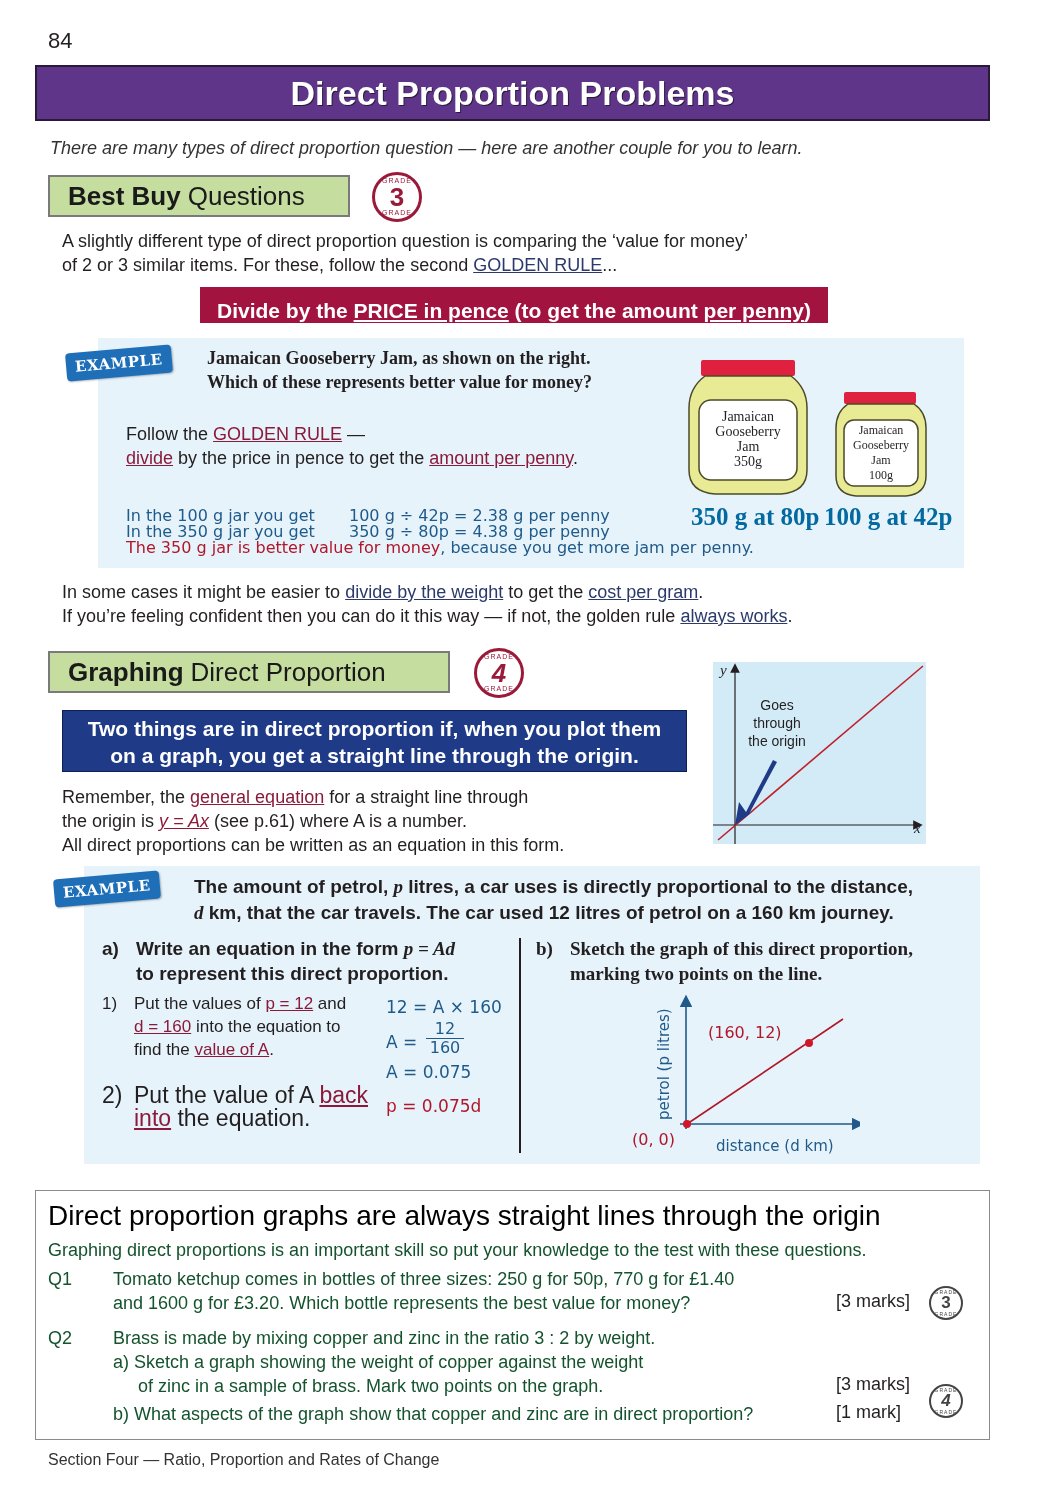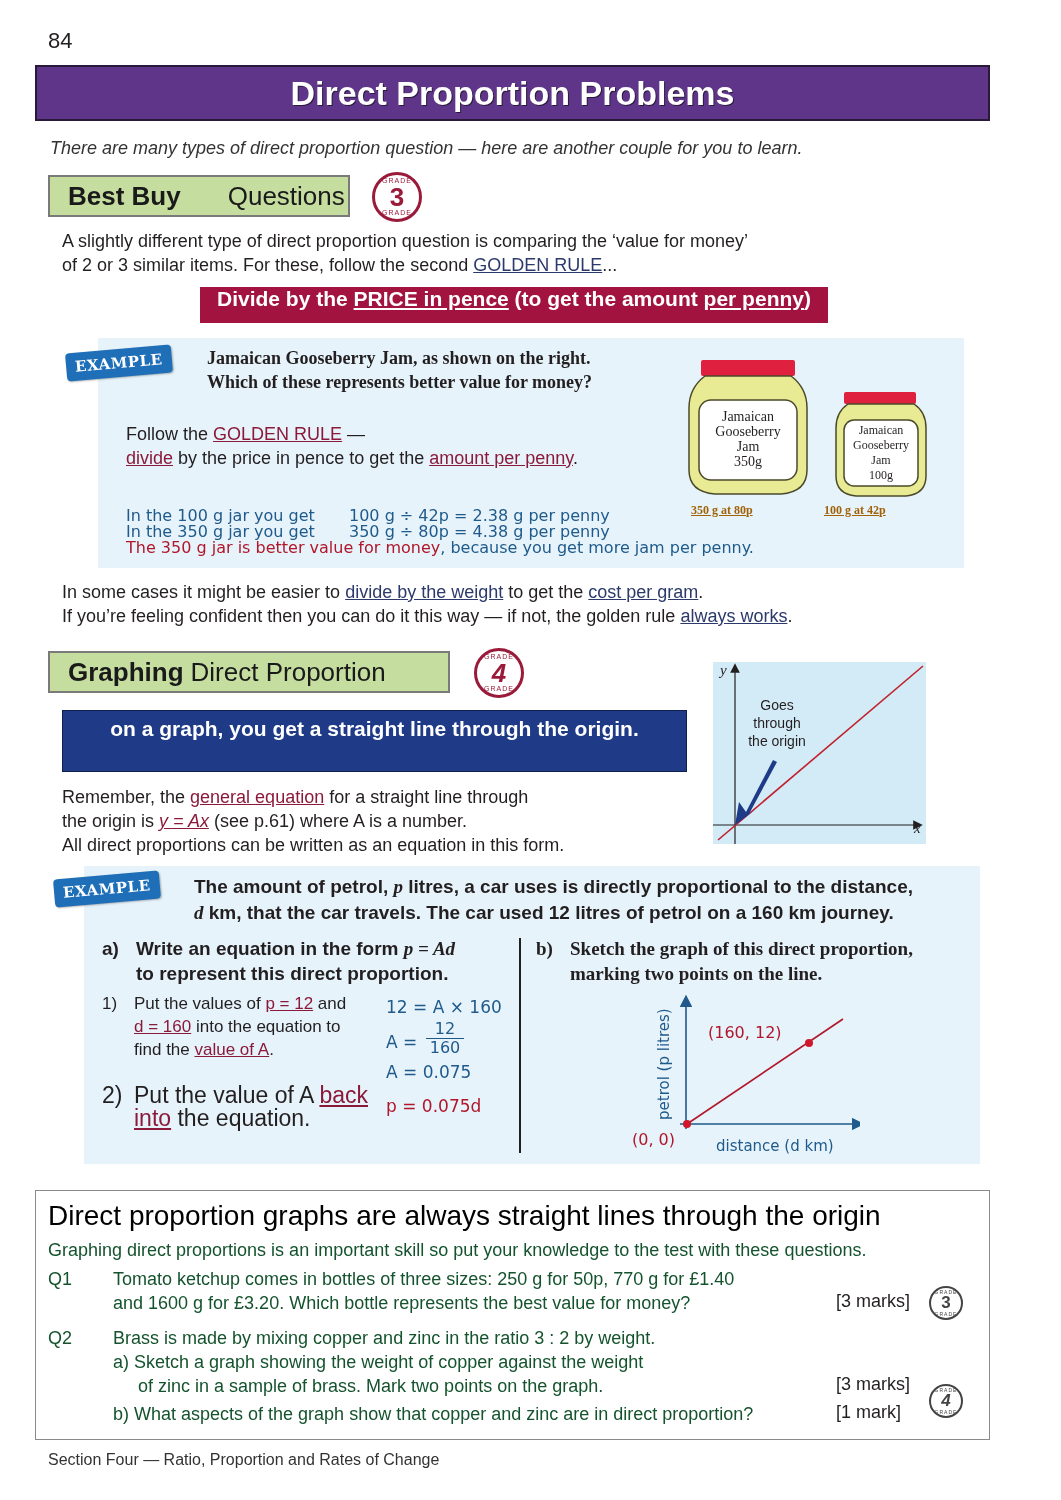--- a/index.html
+++ b/index.html
@@ -18,30 +18,30 @@
            flex-direction: column; align-items: center; justify-content: center; color: #9a1a3a; }
   .grade .g-num { font-size: 26px; font-weight: bold; line-height: 24px; }
   .grade .g-txt { font-size: 7px; line-height: 8px; letter-spacing: 1px; }
   .grade.small { width: 34px; height: 34px; border: 2px solid #444; color: #444; }
   .grade.small .g-num { font-size: 17px; line-height: 16px; }
   .grade.small .g-txt { font-size: 5px; line-height: 6px; }
   .body-text { font-size: 18px; line-height: 24px; color: #231f20; }
   .u-blue { text-decoration: underline; color: #2b3a6b; }
   .u-red { text-decoration: underline; color: #8b1a3a; }
   .rule-box { left: 200px; top: 287px; width: 628px; height: 36px; background: #a3133f; display: flex;
-              align-items: flex-start; justify-content: center; color: #fff; font-weight: bold; font-size: 21px; }
+              align-items: flex-end; justify-content: center; color: #fff; font-weight: bold; font-size: 21px; }
   .rule-box u { text-decoration: underline; }
   .example-panel { background: #e6f3fb; }
   .example-tag { background: #1e6fb8; color: #fff; font-family: "DejaVu Serif", serif; font-weight: bold;
                  font-size: 15px; padding: 5px 9px; border-radius: 4px; transform: rotate(-5deg);
                  box-shadow: 1px 1px 2px rgba(0,0,0,0.3); letter-spacing: 0.5px; }
   .q-text { font-family: "Liberation Serif", serif; font-weight: bold; font-size: 18px; line-height: 24px; color: #231f20; }
   .hand-blue { color: #1f5a8a; font-size: 16px; line-height: 24px; font-family: "DejaVu Sans", sans-serif; }
   .hand-red { color: #b0172a; }
-  .jar-price { font-family: "Liberation Serif", serif; font-weight: bold; font-size: 12px; color: #a16207; text-decoration: underline; }
+  .jar-price { font-family: "Liberation Serif", serif; font-weight: bold; font-size: 25px; color: #0369a1; }
   .blue-rule { left: 62px; top: 710px; width: 625px; height: 62px; background: #1f3b88;
                border: 1px solid #0f2050; color: #fff; font-weight: bold; font-size: 21px;
                text-align: center; line-height: 27px; padding-top: 4px; }
   .divider-v { background: #231f20; width: 2px; }
   .practice-box { left: 35px; top: 1190px; width: 955px; height: 250px; border: 1.5px solid #8a8a8a; }
   .pb-title { font-size: 28px; color: #000000; }
   .q-row { font-size: 18px; line-height: 24px; color: #14532d; }
   .marks { font-size: 18px; color: #231f20; }
   .footer { left: 48px; top: 1451px; font-size: 16px; color: #333; text-align: right; }
 </style>
@@ -49,21 +49,21 @@
 <body>
 
 <div class="abs page-num">84</div>
 
 <div class="abs title-bar">
   <span>Direct Proportion Problems</span>
 </div>
 
 <div class="abs intro">There are many types of direct proportion question — here are another couple for you to learn.</div>
 
-<div class="abs section-head" style="left:48px; top:175px; width:302px;gap:40px;">
+<div class="abs section-head" style="left:48px; top:175px; width:302px;">
   <b>Best Buy</b>
   <span>Questions</span>
 </div>
 <div class="abs grade" style="left:372px; top:172px;">
   <span class="g-txt">GRADE</span>
   <span class="g-num">3</span>
   <span class="g-txt">GRADE</span>
 </div>
 
 <div class="abs body-text" style="left:62px; top:229px;">
@@ -142,20 +142,21 @@
   <b>Graphing</b>
   <span>Direct Proportion</span>
 </div>
 <div class="abs grade" style="left:474px; top:648px;">
   <span class="g-txt">GRADE</span>
   <span class="g-num" style="font-style:italic;">4</span>
   <span class="g-txt">GRADE</span>
 </div>
 
 <div class="abs blue-rule">
+  <div>Two things are in direct proportion if, when you plot them</div>
   <div>on a graph, you get a straight line through the origin.</div>
 </div>
 
 <div class="abs body-text" style="left:62px; top:785px;">
   <div>
     <span>Remember, the </span><span class="u-red">general equation</span><span> for a straight line through</span>
   </div>
   <div>
     <span>the origin is </span><span class="u-red" style="font-style:italic;">y = Ax</span><span> (see p.61) where A is a number.</span>
   </div>

